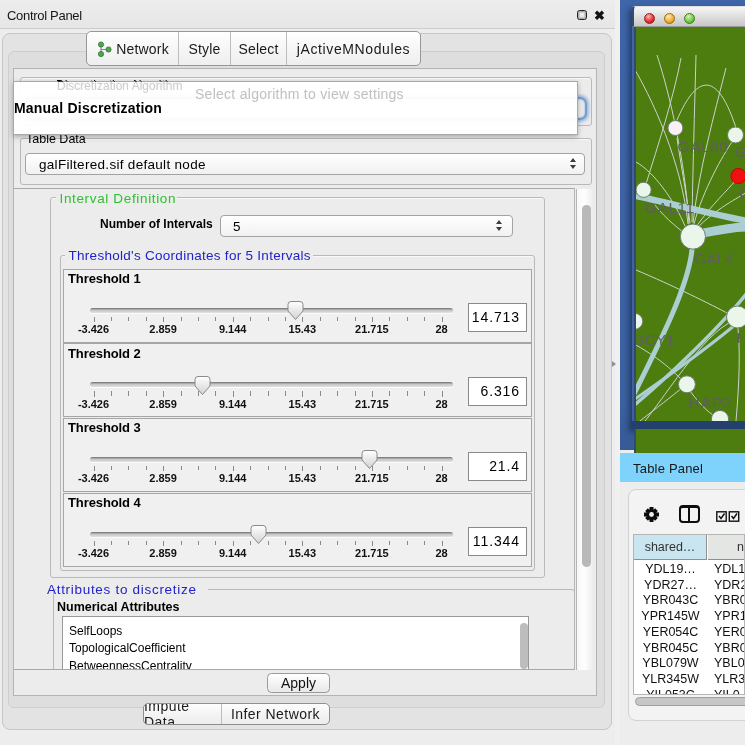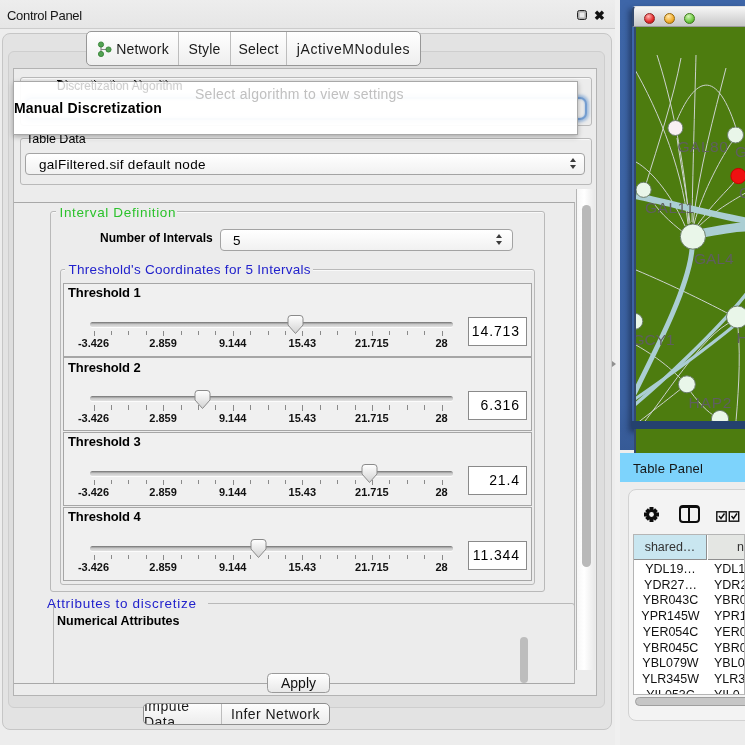--- a/index.html
+++ b/index.html
@@ -115,21 +115,21 @@
 <div class="grp" style="left:20px; top:138px; width:572px; height:47px;"></div>
 <div class="gtitle" style="left:26px; top:131.5px; color:#000;">Table Data</div>
 <div class="combo" style="left:25px; top:153px; width:560px; height:22px;">
   <div class="cv">galFiltered.sif default node</div>
   <div class="arrows" style="right:7px; top:4px;">
       <div class="up"></div>
       <div class="dn"></div>
     </div>
 </div>
 
-<div class="abs" style="left:14px; top:188px; width:561px; height:482px; border-top:1px solid #a8a8a8; border-bottom:1px solid #a8a8a8; border-right:1px solid #b5b5b5; overflow:hidden;margin-top:14px;" id="viewport">
+<div class="abs" style="left:14px; top:188px; width:561px; height:482px; border-top:1px solid #a8a8a8; border-bottom:1px solid #a8a8a8; border-right:1px solid #b5b5b5; overflow:hidden;" id="viewport">
 <div class="grp" style="left:36px; top:8px; width:495px; height:381px;"></div>
     <div class="abs" style="left:42px; top:2px; width:121px; height:14px; background:#ececec;"></div>
     <div class="gtitle" style="left:45.5px; top:2px; font-size:13.5px; letter-spacing:0.65px; color:#2cc22c;">Interval Definition</div>
     <div class="abs txt" style="left:86px; top:27.5px; font-size:12px; font-weight:bold;">Number of Intervals</div>
     <div class="combo" style="left:206px; top:26px; width:293px; height:22px;">
       <div class="cv" style="left:12px;">5</div>
       <div class="arrows" style="right:9px; top:4px;">
         <div class="up"></div>
         <div class="dn"></div>
       </div>
@@ -306,20 +306,25 @@
           </defs>
           <path d="M1,3.5 A3,3 0 0 1 4,0.5 L13,0.5 A3,3 0 0 1 16,3.5 L16,10 L8.5,18.5 L1,10 Z" fill="url(#tg3)" stroke="#8a8a8a" stroke-width="1"></path>
         </svg>
       </div>
       <div class="vbox">11.344</div>
     </div>
     <div class="abs" style="left:39px; top:400px; width:522px; height:100px; border:1px solid #b9b9b9; border-radius:3px;"></div>
     <div class="abs" style="left:42px; top:393px; width:152px; height:14px; background:#ececec;"></div>
     <div class="gtitle" style="left:33px; top:393px; font-size:13.5px; letter-spacing:0.7px; color:#2222cc;">Attributes to discretize</div>
     <div class="abs txt" style="left:43px; top:411px; font-size:12.5px; font-weight:bold;">Numerical Attributes</div>
+    <div class="abs" id="listbox" style="left:48px; top:427px;">
+      <div>SelfLoops</div>
+      <div>TopologicalCoefficient</div>
+      <div>BetweennessCentrality</div>
+    </div>
     <div class="abs" id="list-thumb" style="left:506px; top:434px;"></div>
   </div>
 <div class="abs" id="vsb-track"></div>
 <div class="abs" id="vsb-thumb"></div>
 
 <div class="abs" id="rstrip"></div>
 <div class="abs" id="bluedesk"></div>
 <div class="abs" id="collapse"></div>
 <div class="abs" id="netwin"></div>
 <div class="abs" id="nettitle">

